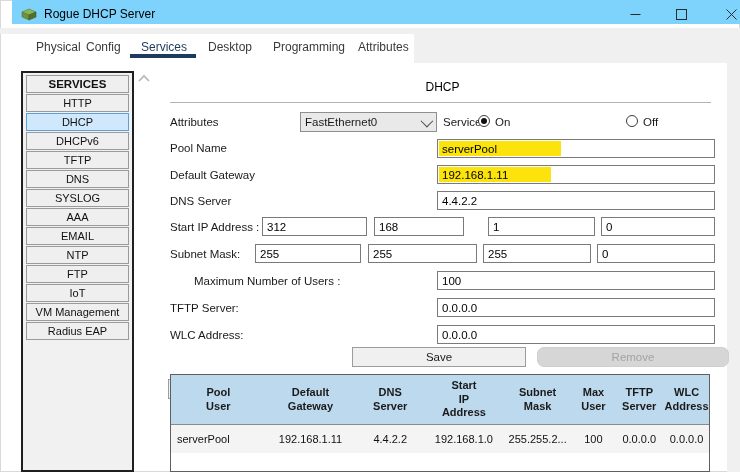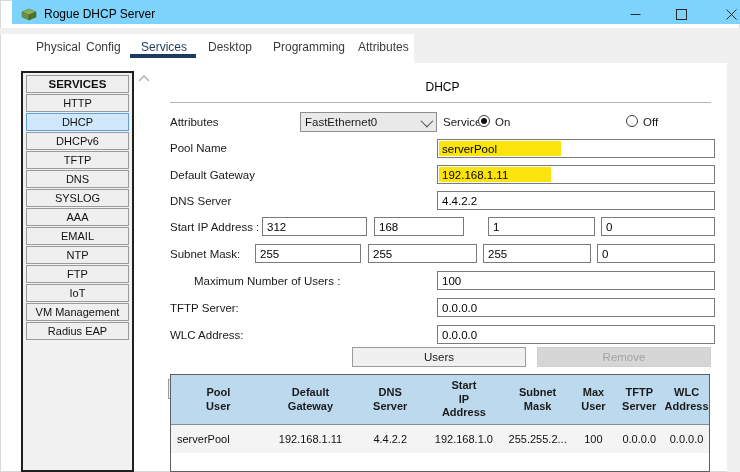--- a/index.html
+++ b/index.html
@@ -204,22 +204,22 @@
   <div class="tbox" style="left:437px;top:298px;width:278px;">
       <span class="val">0.0.0.0</span>
     </div>
 
   <div class="abs field-label" style="left:170px;top:329px;">WLC Address:</div>
   <div class="tbox" style="left:437px;top:325px;width:278px;">
       <span class="val">0.0.0.0</span>
     </div>
 
   <div class="action-btn" style="left:168px;width:174px;margin-top:32px;">Add</div>
-  <div class="action-btn" style="left:352px;width:174px;">Users</div>
-  <div class="action-btn disabled" style="left:537px;width:174px;">Remove</div>
+  <div class="action-btn" style="left:352px;width:174px;">Save</div>
+  <div class="action-btn disabled" style="left:537px;width:192px;border-radius:7px;">Remove</div>
 
   <div id="pool-table" class="abs">
     <div class="thead">
       <div class="th c0">Pool
 User</div>
       <div class="th c1">Default
 Gateway</div>
       <div class="th c2">DNS
 Server</div>
       <div class="th c3">Start

